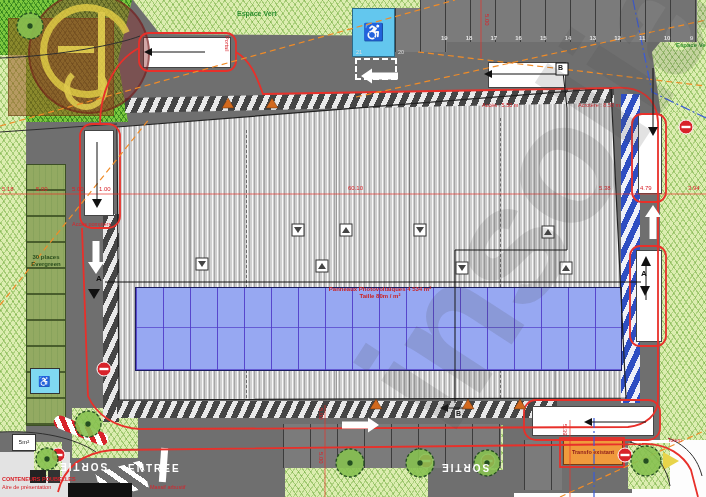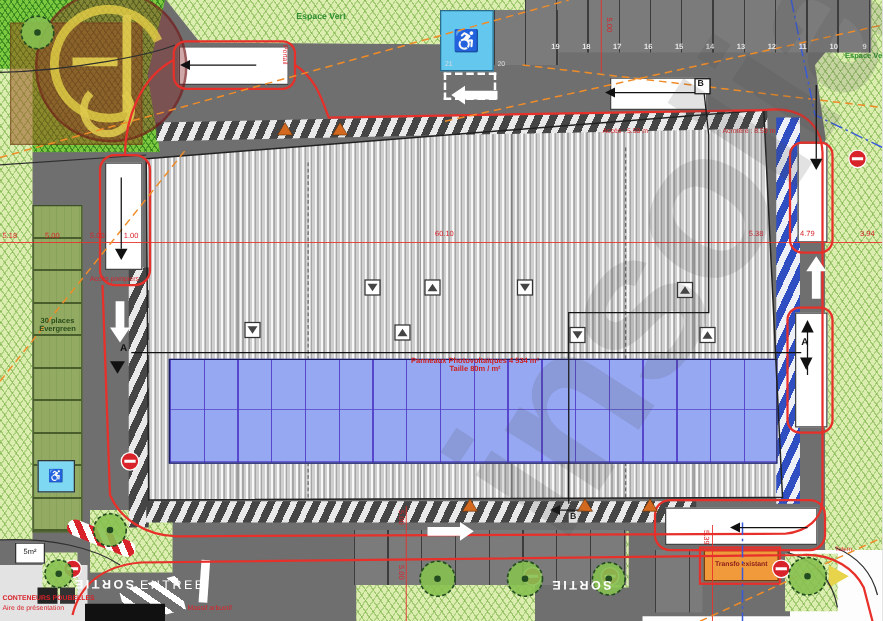--- a/index.html
+++ b/index.html
@@ -294,21 +294,21 @@
   </svg>
 
   <div class="t grn" style="left:237px;top:10px;font-size:7px;font-weight:bold">Espace Vert</div>
   <div class="t grn" style="left:676px;top:42px;font-size:6px;font-weight:bold">Espace Vert</div>
 
   <div class="t" style="left:22px;top:254px;width:48px;text-align:center;font-size:6px;font-weight:bold;color:#2a4d1c;white-space:normal">
     <div>30 places</div>
     <div>Evergreen</div>
   </div>
 
-  <div class="t" style="left:112px;top:463px;font-size:10px;font-weight:normal;color:#fff;letter-spacing:2px">ENTREE</div>
+  <div class="t" style="left:128px;top:463px;font-size:10px;font-weight:bold;color:#fff;letter-spacing:2px">ENTREE</div>
   <div class="t" style="left:58px;top:461px;font-size:10px;font-weight:bold;color:#fff;letter-spacing:2px;transform:rotate(180deg)">SORTIE</div>
   <div class="t" style="left:440px;top:462px;font-size:10px;font-weight:bold;color:#fff;letter-spacing:2px;transform:rotate(180deg)">SORTIE</div>
 
   <div class="t" style="left:268px;top:286px;width:224px;text-align:center;font-size:6px;font-weight:bold;color:#cc2222;white-space:normal;z-index:41">
     <div>Panneaux Photovoltaïques 4 534 m²</div>
     <div>Taille 80m / m²</div>
   </div>
 
   <div class="t red" style="left:482px;top:102px;font-size:5.5px">Accès : 5.50 m</div>
   <div class="t red" style="left:578px;top:102px;font-size:5.5px">Acrotère : 8.50 m</div>

